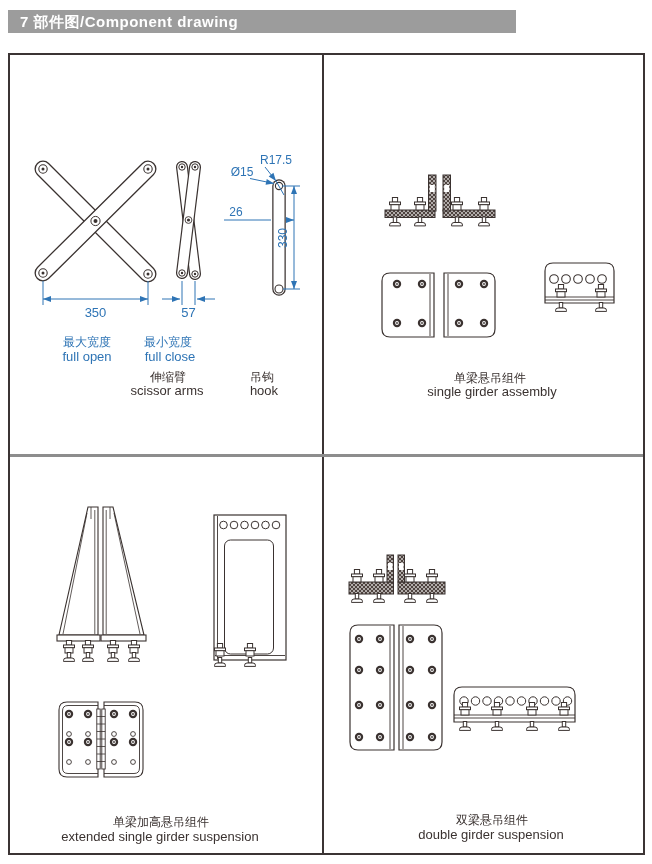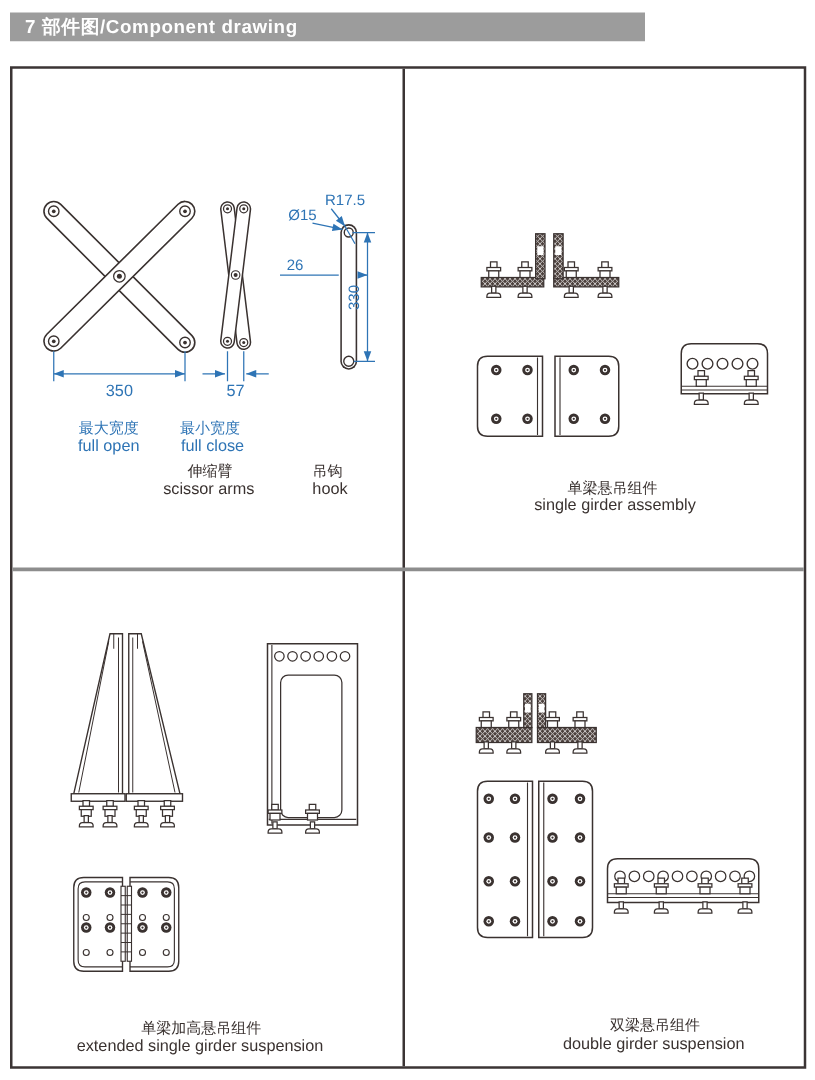--- a/index.html
+++ b/index.html
@@ -5,23 +5,23 @@
   html,body{margin:0;padding:0;background:#ffffff;}
   .page{position:relative;width:652px;height:864px;background:#fff;font-family:"Liberation Sans","DejaVu Sans",sans-serif;overflow:hidden;}
   .header-bar{position:absolute;left:8px;top:10px;width:508px;height:23px;background:#9c9c9c;}
   .header-bar span{display:block;padding-left:12px;line-height:23px;color:#ffffff;font-size:15px;font-weight:bold;letter-spacing:0.5px;}
   .grid{position:absolute;left:8px;top:53px;width:633px;height:798px;border:2px solid #3b3434;}
   .vdiv{position:absolute;left:312px;top:0;width:2px;height:100%;background:#3b3434;}
   .hdiv{position:absolute;left:0;top:399px;width:100%;height:3px;background:#8d8d8d;}
   .cell{position:absolute;}
   .cell svg{display:block;}
   .tl{left:0;top:0;width:312px;height:399px;}
-  .tr{left:314px;top:16px;width:319px;height:399px;}
+  .tr{left:314px;top:4px;width:319px;height:399px;}
   .bl{left:0;top:402px;width:360px;height:396px;text-decoration:underline;}
-  .br{left:314px;top:402px;width:295px;height:396px;padding-left:32px;}
+  .br{left:314px;top:402px;width:295px;height:396px;}
   svg text{font-family:"Liberation Sans","DejaVu Sans",sans-serif;}
   .dimtxt{fill:#2e74b5;font-size:13px;}
   .dimtxt2{fill:#2e74b5;font-size:12px;}
   .lblb-cn{fill:#2e74b5;font-size:12px;}
   .lblb-en{fill:#2e74b5;font-size:13px;}
   .lblk-cn{fill:#3a3230;font-size:12px;}
   .lblk-en{fill:#3a3230;font-size:13px;}
   .dim{stroke:#2e74b5;stroke-width:1;fill:none;}
   .ln{stroke:#3a3230;fill:none;}
 </style>

